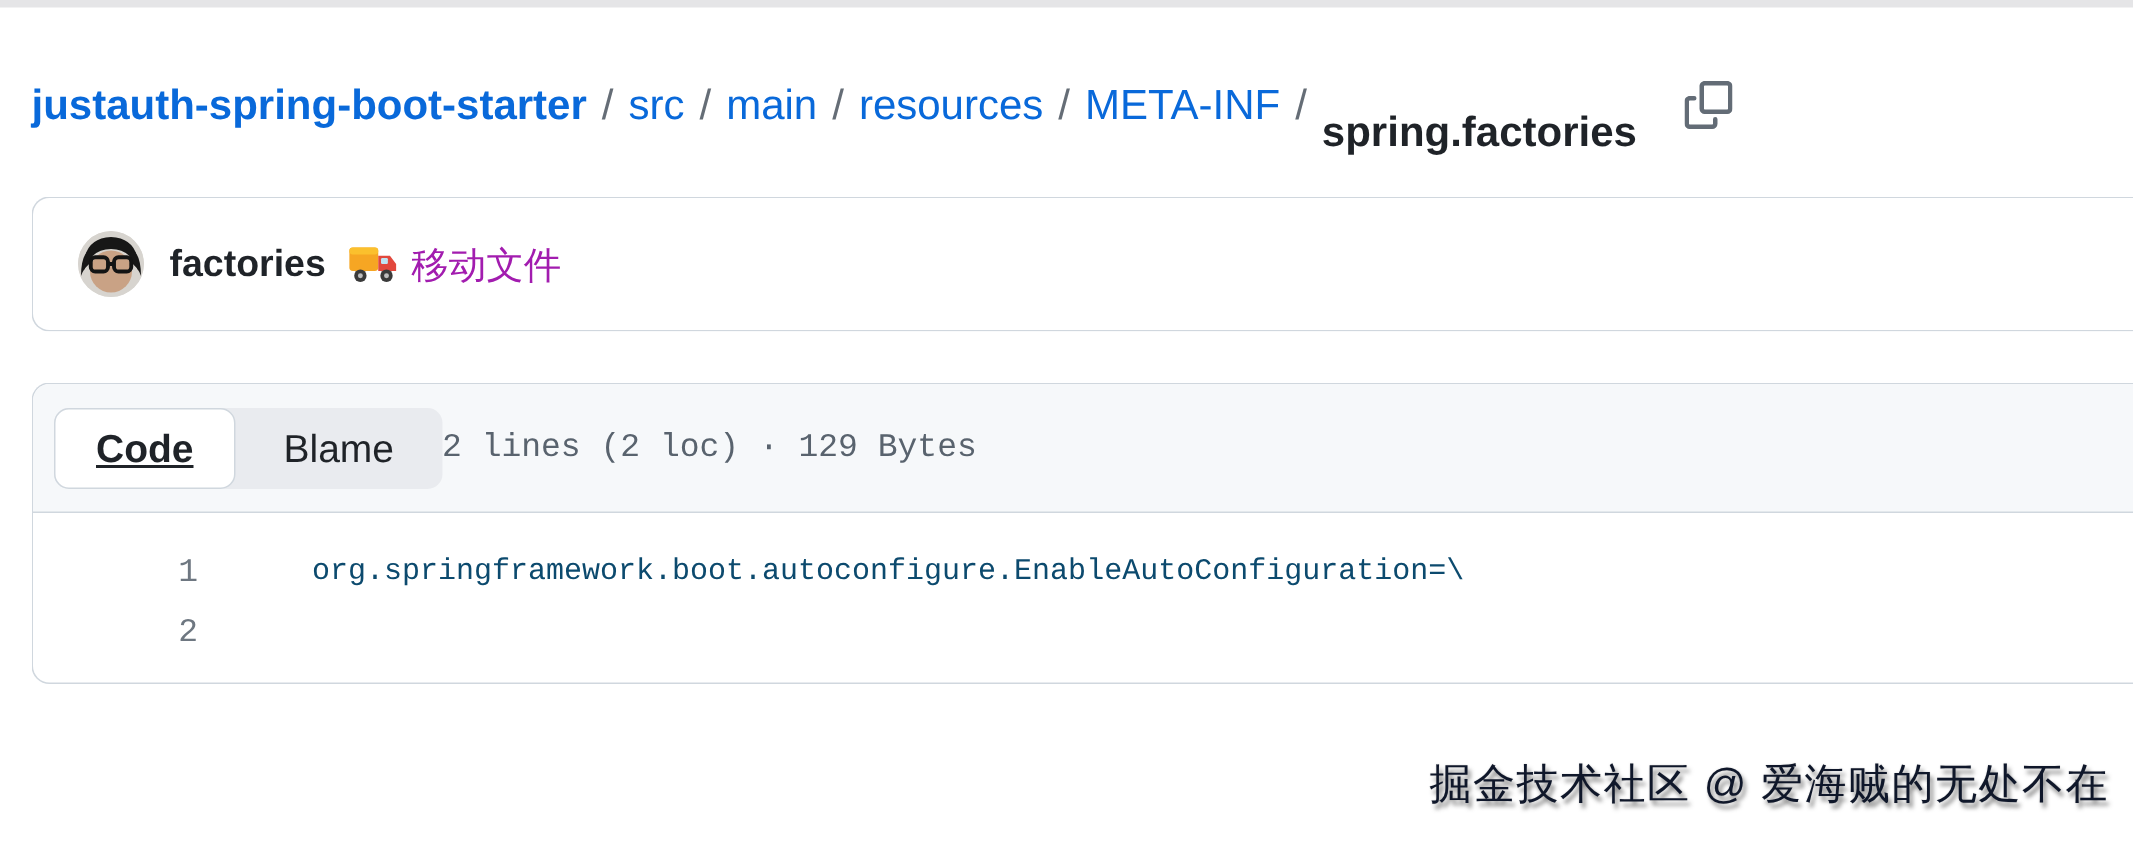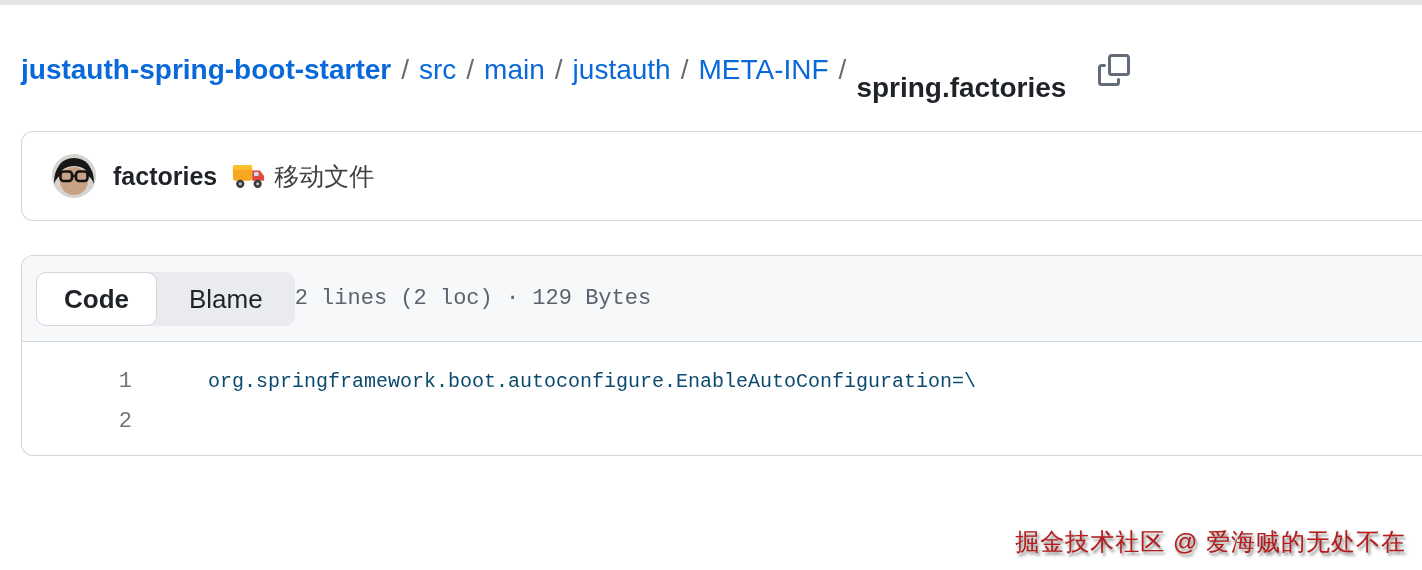--- a/index.html
+++ b/index.html
@@ -50,21 +50,21 @@
     cursor:pointer;
   }
   .commit-author {
     margin-left:17px;
     font-size:25px; font-weight:700; color:#1f2328;
     cursor:pointer;
   }
   .truck-icon { margin-left:15px; display:flex; align-items:center; }
   .commit-message {
     margin-left:9px;
-    font-size:25px; color:#404040;
+    font-size:25px; color:#a21caf;
     cursor:pointer;
   }
   
   .file-card {
     position:absolute; left:21px; top:255px; right:0; height:201px;
     background:#fff;
     border:1.5px solid #d0d7de; border-right:none;
     border-radius:12px 0 0 12px;
     overflow:hidden;
   }
@@ -83,21 +83,21 @@
     display:flex; align-items:center;
     cursor:pointer; border:none; background:transparent;
     color:#1f2328;
     font-family:"Liberation Sans", sans-serif;
   }
   .tab-code {
     background:#ffffff;
     border:1.5px solid #d0d7de;
     border-radius:10px;
     font-weight:700;
-    padding:0 27px; height:54px;
+    padding:0 27px; height:54px;text-decoration:underline;
   }
   .tab-blame {
     font-weight:400;
     padding:0 32px; height:54px;
     border-radius:0 10px 10px 0;
   }
   .file-meta {
     font-family:"Liberation Mono", monospace;
     font-size:22px; color:#59636e;
   }
@@ -112,41 +112,41 @@
     font-size:22px; color:#6e7781;
     cursor:pointer;
   }
   .code-text {
     padding-left:76px;
     font-size:20px; color:#0c4a6e;
     white-space:pre;
   }
   
   .watermark {
-    position:absolute; right:16px; bottom:12px;
-    font-size:24px; letter-spacing:1px;
-    color:#b91c1c;
+    position:absolute; right:16px; bottom:28px;
+    font-size:28px; letter-spacing:1px;
+    color:#0f172a;
     text-shadow: 2px 3px 3px rgba(110,110,110,0.85),
                  0 0 1px rgba(160,160,160,0.6);
     pointer-events:none;
   }
 </style>
 </head>
 <body>
 
 <div class="top-strip"></div>
 
 <nav class="breadcrumb">
   <a class="bc-link bc-repo">justauth-spring-boot-starter</a>
   <span class="bc-sep">/</span>
   <a class="bc-link">src</a>
   <span class="bc-sep">/</span>
   <a class="bc-link">main</a>
   <span class="bc-sep">/</span>
-  <a class="bc-link">justauth</a>
+  <a class="bc-link">resources</a>
   <span class="bc-sep">/</span>
   <a class="bc-link">META-INF</a>
   <span class="bc-sep">/</span>
   <span class="bc-current">spring.factories</span>
   <button class="copy-btn" title="">
     <span>
       <svg width="32" height="32" viewBox="0 0 16 16" fill="#636c76">
         <path d="M0 6.75C0 5.784.784 5 1.75 5h1.5a.75.75 0 0 1 0 1.5h-1.5a.25.25 0 0 0-.25.25v7.5c0 .138.112.25.25.25h7.5a.25.25 0 0 0 .25-.25v-1.5a.75.75 0 0 1 1.5 0v1.5A1.75 1.75 0 0 1 9.25 16h-7.5A1.75 1.75 0 0 1 0 14.25Z"></path>
         <path d="M5 1.75C5 .784 5.784 0 6.75 0h7.5C15.216 0 16 .784 16 1.75v7.5A1.75 1.75 0 0 1 14.25 11h-7.5A1.75 1.75 0 0 1 5 9.25Zm1.75-.25a.25.25 0 0 0-.25.25v7.5c0 .138.112.25.25.25h7.5a.25.25 0 0 0 .25-.25v-7.5a.25.25 0 0 0-.25-.25Z"></path>
       </svg>

